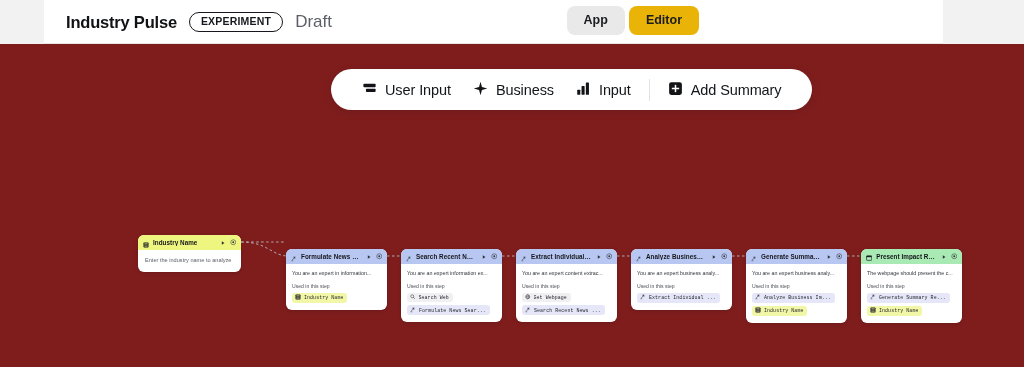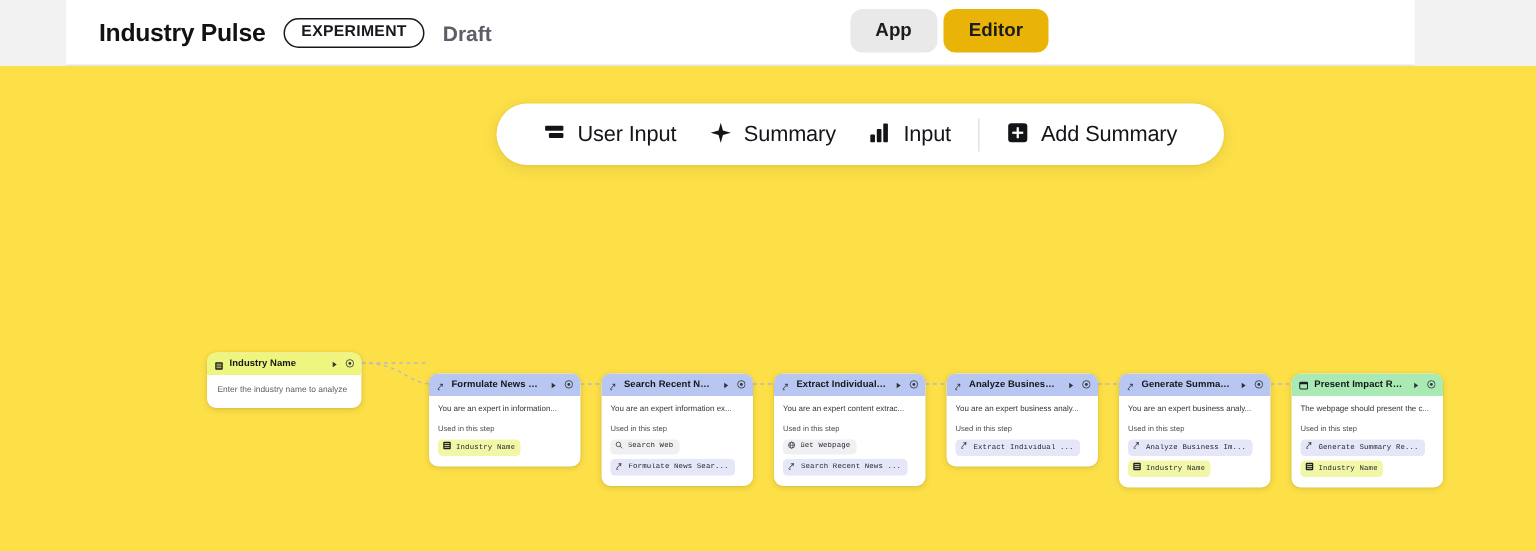--- a/index.html
+++ b/index.html
@@ -44,23 +44,23 @@
     border: 1.3px solid #16181d;
     border-radius: 999px;
     padding: 2px 11px 3px;
     font-size: 10.5px;
     font-weight: 600;
     color: #16181d;
     letter-spacing: 0.2px;
     line-height: 1.25;
   }
   .draft-label {
-    font-size: 14px;
+    font-size: 17px;
     color: #5c5f66;
-    font-weight: 700;
+    font-weight: 400;
   }
   .mode-switch {
     position: absolute;
     right: 244px; top: 6px;
     display: flex;
     align-items: flex-end;
     gap: 4px;
   }
   .mode-btn {
     border: none;
@@ -75,21 +75,21 @@
     line-height: 1;
   }
   .mode-btn.active { background: #eab308; }
 
   
   .canvas {
     position: absolute;
     left: 0; top: 44px;
     width: 1024px;
     height: 323px;
-    background: #fde047;
+    background: #7f1d1d;
     overflow: hidden;
   }
 
   
   .toolbar {
     position: absolute;
     left: 331px; top: 25px;
     height: 41px;
     background: #fff;
     border-radius: 22px;
@@ -240,21 +240,21 @@
           </svg>
       </span>
       <span class="tool-label">User Input</span>
     </button>
     <button class="tool-item">
       <span class="ico">
         <svg width="15" height="15" viewBox="0 0 16 16">
             <path d="M8 0.8 L9.55 6.45 L15.2 8 L9.55 9.55 L8 15.2 L6.45 9.55 L0.8 8 L6.45 6.45 Z" fill="#121418"></path>
           </svg>
       </span>
-      <span class="tool-label">Summary</span>
+      <span class="tool-label">Business</span>
     </button>
     <button class="tool-item">
       <span class="ico">
         <svg width="15" height="15" viewBox="0 0 16 16">
             <rect x="1.3" y="9.3" width="3.3" height="5.4" rx="0.6" fill="#121418"></rect>
             <rect x="5.9" y="5.4" width="3.3" height="9.3" rx="0.6" fill="#121418"></rect>
             <rect x="10.5" y="1.5" width="3.3" height="13.2" rx="0.6" fill="#121418"></rect>
           </svg>
       </span>
       <span class="tool-label">Input</span>

